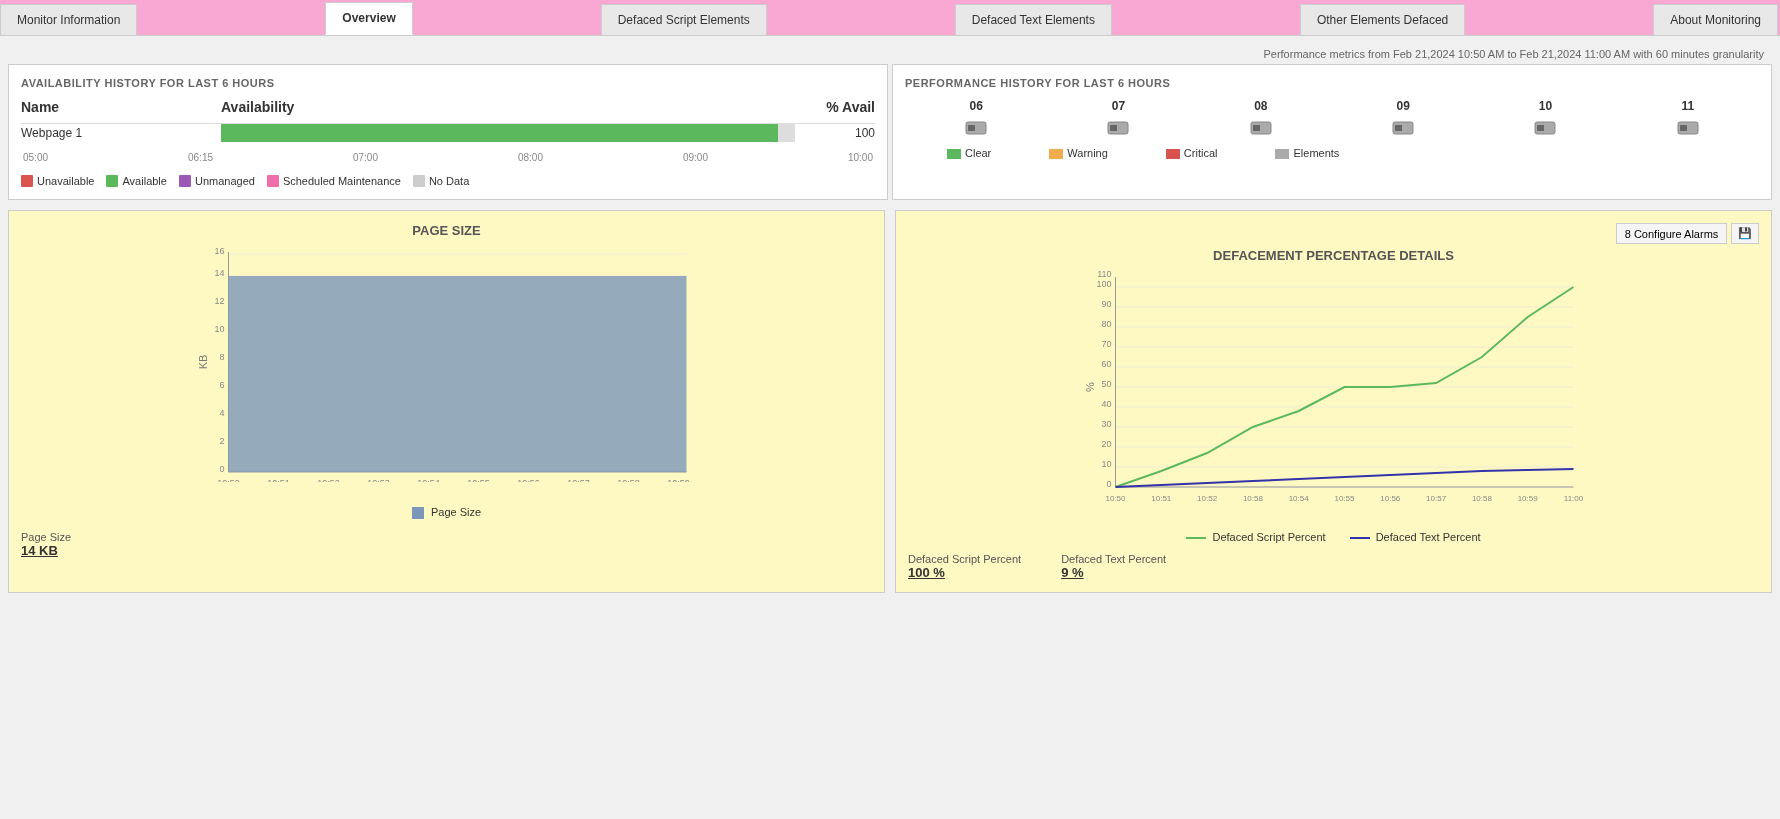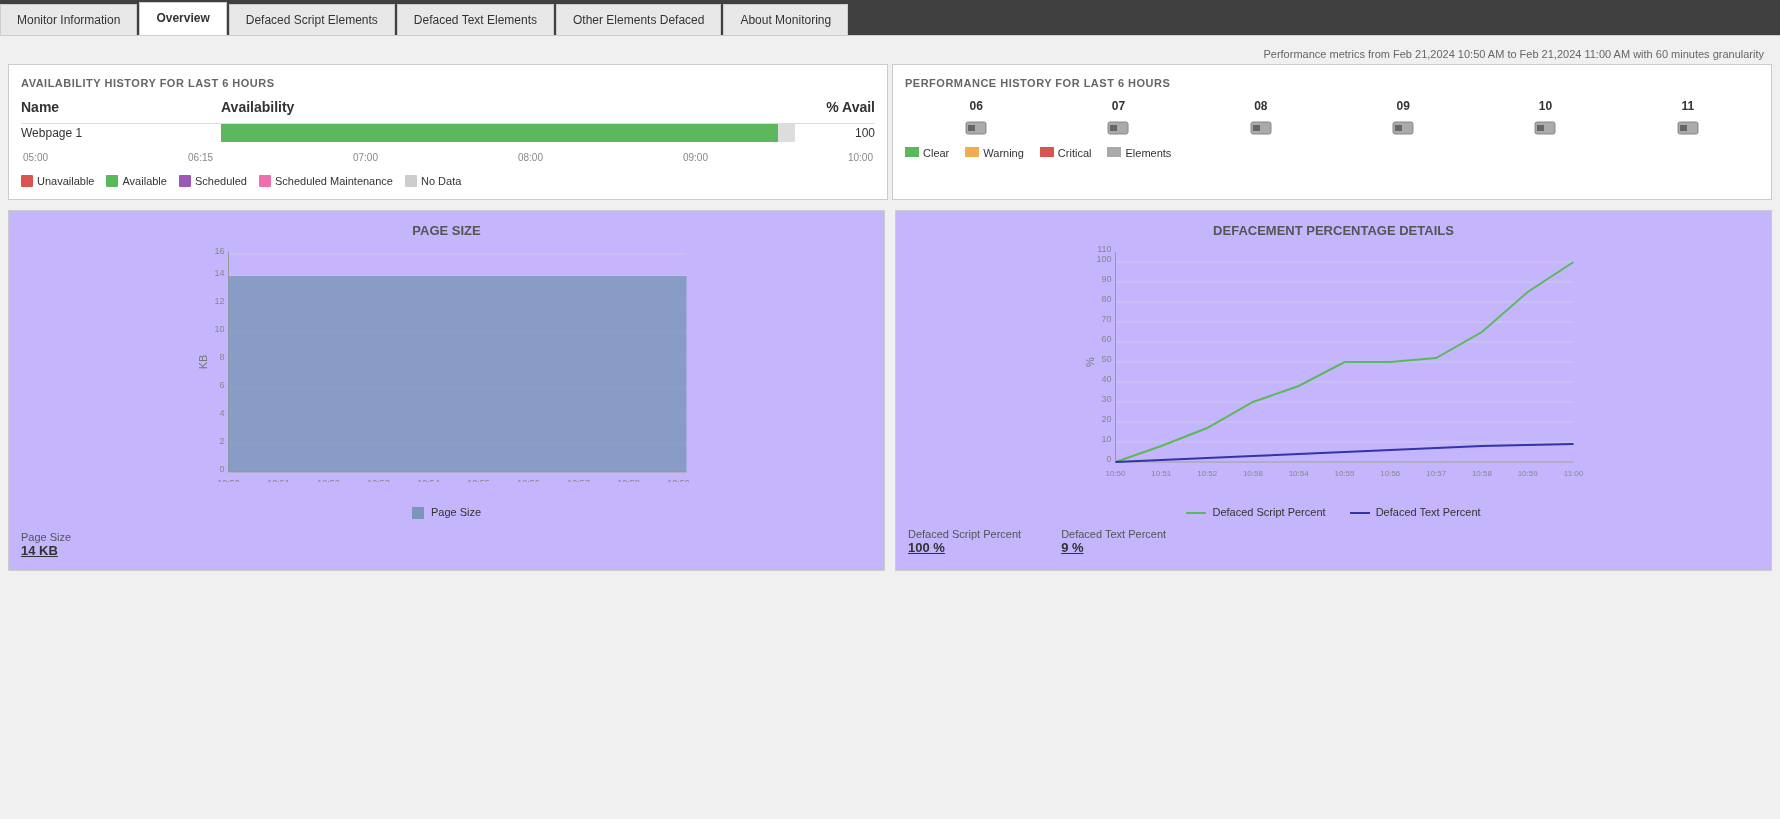--- a/index.html
+++ b/index.html
@@ -1,19 +1,19 @@
 <!DOCTYPE html>
 <html><head>
   <meta charset="utf-8">
   <style>
     * { box-sizing: border-box; margin: 0; padding: 0; }
     body { font-family: Arial, sans-serif; font-size: 12px; background: #f0f0f0; color: #333; }
     
     
-    .tabs { display: flex; background: #404040; border-bottom: 1px solid #ccc; padding: 0; }
+    .tabs { display: flex; background: #f9a8d4; border-bottom: 1px solid #ccc; padding: 0; justify-content: space-between; }
     .tab { padding: 8px 16px; cursor: pointer; border: 1px solid #ccc; border-bottom: none; background: #e8e8e8; margin-right: 2px; margin-top: 4px; font-size: 12px; color: #333; }
     .tab.active { background: #fff; font-weight: bold; border-bottom: 1px solid #fff; margin-top: 2px; }
     
     
     .main { padding: 8px; }
     
     
     .perf-note { text-align: right; font-size: 11px; color: #666; padding: 4px 8px; }
     
     
@@ -32,27 +32,27 @@
     .legend-item { display: flex; align-items: center; gap: 4px; }
     .legend-dot { width: 12px; height: 12px; border-radius: 1px; }
     .avail-pct { font-size: 12px; text-align: right; }
     
     
     .perf-header { display: grid; grid-template-columns: repeat(6, 1fr); margin-bottom: 8px; }
     .perf-col { text-align: center; font-weight: bold; font-size: 12px; }
     .perf-icons { display: grid; grid-template-columns: repeat(6, 1fr); margin-bottom: 12px; }
     .perf-icon-cell { display: flex; justify-content: center; }
     .perf-legend { display: flex; gap: 16px; font-size: 11px; align-items: center; }
-    .perf-legend-item { display: flex; align-items: flex-start; gap: 4px; }
+    .perf-legend-item { display: flex; align-items: flex-end; gap: 4px; margin-left: 42px; }
     .perf-sq { width: 14px; height: 10px; }
     .chart-title { text-align: center; font-size: 13px; font-weight: bold; color: #555; margin-bottom: 4px; }
     
     
     .bottom-grid { display: grid; grid-template-columns: 1fr 1fr; gap: 10px; }
-    .bottom-panel { background: #c4b5fd; border: 1px solid #ccc; padding: 12px; }
+    .bottom-panel { background: #fef9c3; border: 1px solid #ccc; padding: 12px; }
     
     
     .page-size-chart { position: relative; height: 260px; }
     
     
     .defacement-chart { position: relative; height: 260px; }
     
     
     .btn-configure { font-size: 11px; padding: 3px 8px; background: #f5f5f5; border: 1px solid #ccc; cursor: pointer; }
     .btn-icon { font-size: 11px; padding: 3px 6px; background: #f5f5f5; border: 1px solid #ccc; cursor: pointer; }
@@ -113,21 +113,21 @@
         <div class="legend-item">
           <div class="legend-dot" style="background:#d9534f"></div>
           <span>Unavailable</span>
         </div>
         <div class="legend-item">
           <div class="legend-dot" style="background:#5cb85c"></div>
           <span>Available</span>
         </div>
         <div class="legend-item">
           <div class="legend-dot" style="background:#9b59b6"></div>
-          <span>Scheduled</span>
+          <span>Unmanaged</span>
         </div>
         <div class="legend-item">
           <div class="legend-dot" style="background:#f06eaa"></div>
           <span>Scheduled Maintenance</span>
         </div>
         <div class="legend-item">
           <div class="legend-dot" style="background:#ccc"></div>
           <span>No Data</span>
         </div>
       </div>
@@ -260,20 +260,24 @@
 
       <div class="stats-row" style="margin-top:12px;">
         <div class="stat-item">
           <div class="stat-label">Page Size</div>
           <div class="stat-value">14 KB</div>
         </div>
       </div>
     </div>
 
     <div class="bottom-panel">
+      <div class="btn-row">
+        <button class="btn-configure">8 Configure Alarms</button>
+        <button class="btn-icon">💾</button>
+      </div>
       <div class="chart-title">DEFACEMENT PERCENTAGE DETAILS</div>
       <div class="defacement-chart">
         <svg viewBox="0 0 500 240" width="100%" height="240">
 
           <text x="10" y="120" font-size="11" fill="#777" text-anchor="middle" transform="rotate(-90,10,120)">%</text>
 
           <text x="28" y="220" font-size="9" fill="#888" text-anchor="end">0</text>
           <text x="28" y="200" font-size="9" fill="#888" text-anchor="end">10</text>
           <text x="28" y="180" font-size="9" fill="#888" text-anchor="end">20</text>
           <text x="28" y="160" font-size="9" fill="#888" text-anchor="end">30</text>

